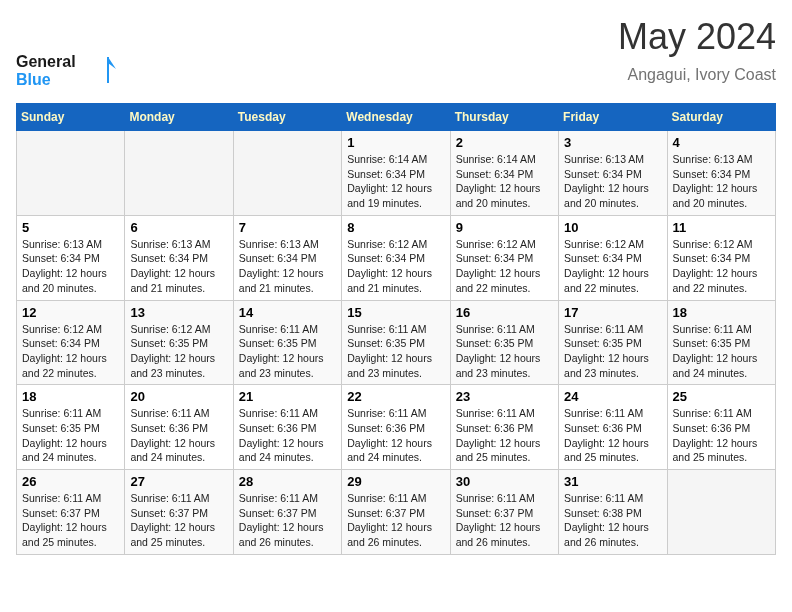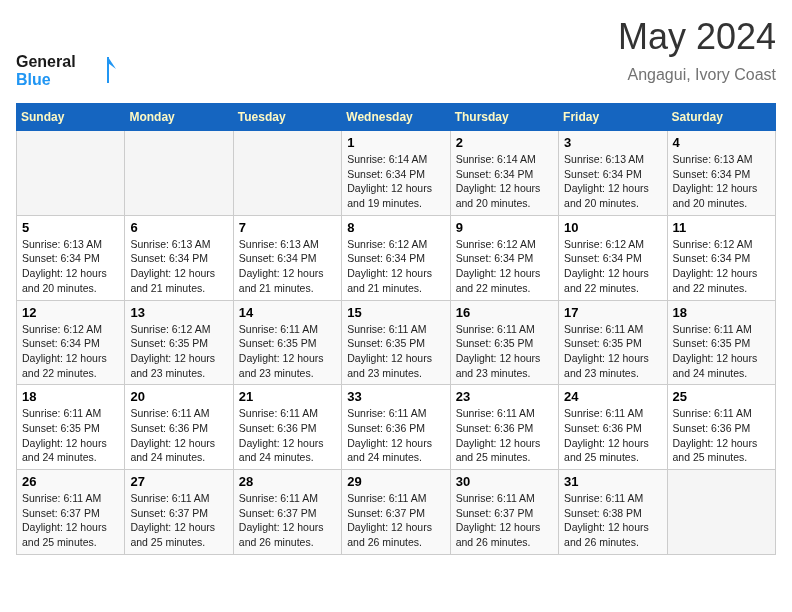--- a/index.html
+++ b/index.html
@@ -235,21 +235,21 @@
           Sunrise: 6:11 AM<br>Sunset: 6:36 PM<br>Daylight: 12 hours and 24 minutes.
         </div>
       </td>
         <td>
         <div class="cell-date">21</div>
         <div class="cell-info">
           Sunrise: 6:11 AM<br>Sunset: 6:36 PM<br>Daylight: 12 hours and 24 minutes.
         </div>
       </td>
         <td>
-        <div class="cell-date">33</div>
+        <div class="cell-date">22</div>
         <div class="cell-info">
           Sunrise: 6:11 AM<br>Sunset: 6:36 PM<br>Daylight: 12 hours and 24 minutes.
         </div>
       </td>
         <td>
         <div class="cell-date">23</div>
         <div class="cell-info">
           Sunrise: 6:11 AM<br>Sunset: 6:36 PM<br>Daylight: 12 hours and 25 minutes.
         </div>
       </td>

